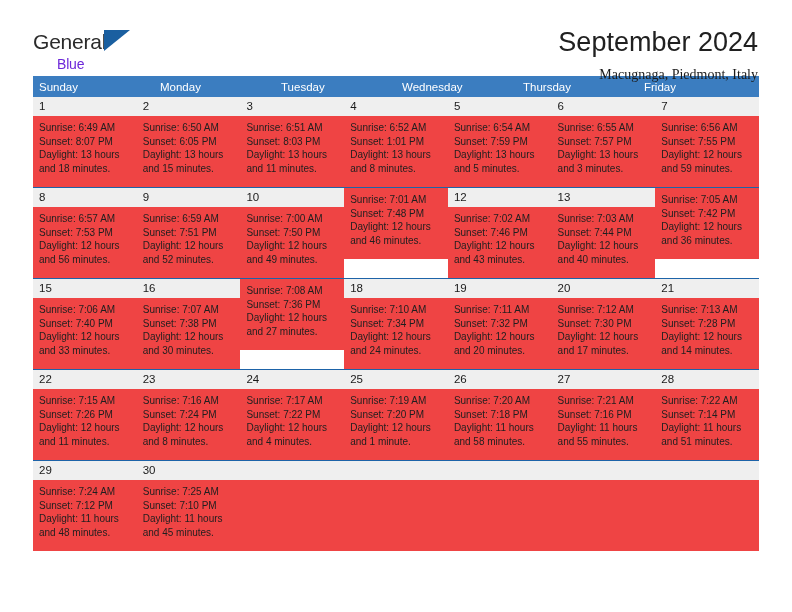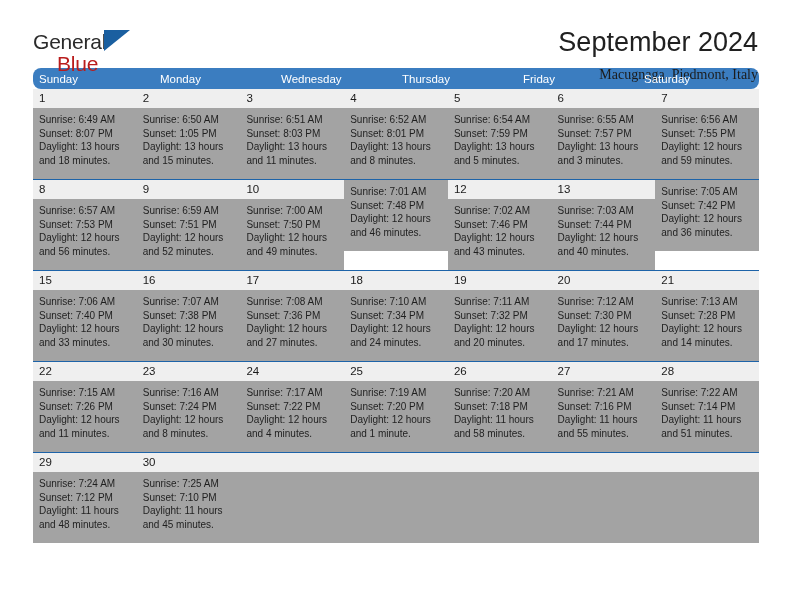--- a/index.html
+++ b/index.html
@@ -19,39 +19,39 @@
     height: 612px;
     padding: 0;
   }
 
   
   .header {
     display: flex;
     align-items: flex-start;
     justify-content: space-between;
     padding: 26px 34px 0 33px;
-    height: 68px;
+    height: 76px;
   }
 
   .logo {
     position: relative;
     width: 105px;
     height: 48px;
     padding-top: 4px;
   }
   .logo-general {
     font-size: 21px;
     color: #2b2b2b;
     letter-spacing: -0.2px;
     line-height: 23px;
     display: block;
   }
   .logo-blue {
-    font-size: 21px;
-    color: #b91c1c;
+    font-size: 14px;
+    color: #6d28d9;
     letter-spacing: -0.2px;
     line-height: 22px;
     display: block;
     padding-left: 24px;
   }
   .logo-triangle {
     position: absolute;
     left: 71px;
     top: 4px;
     width: 0;
@@ -82,21 +82,20 @@
 
   
   .calendar {
     margin: 0 33px;
     width: 726px;
   }
 
   .weekday-row {
     display: flex;
     background: #3b7dc0;
-    border-radius: 8px;
   }
   .weekday {
     flex: 1 1 0;
     color: #ffffff;
     font-size: 11.5px;
     line-height: 20px;
     padding: 1px 0 1px 6px;
     height: 21px;
   }
 
@@ -119,21 +118,21 @@
     font-size: 11.5px;
     color: #1a1a1a;
     line-height: 19px;
     height: 19px;
     padding-left: 6px;
   }
   .day-number.empty { color: transparent; }
 
   .day-info {
     padding: 5px 4px 0 6px;
-    background: #a3a3a3;
+    background: #ef4444;
     height: 71px;
   }
   .info-line {
     font-size: 10px;
     line-height: 13.5px;
     color: #1f1f1f;
     white-space: nowrap;
   }
 </style>
 </head>
@@ -154,60 +153,60 @@
       <div class="location">Macugnaga, Piedmont, Italy</div>
     </div>
 
   </div>
 
   <div class="calendar">
 
     <div class="weekday-row">
       <div class="weekday">Sunday</div>
       <div class="weekday">Monday</div>
+      <div class="weekday">Tuesday</div>
       <div class="weekday">Wednesday</div>
       <div class="weekday">Thursday</div>
       <div class="weekday">Friday</div>
-      <div class="weekday">Saturday</div>
     </div>
 
     <div id="weeks-container">
         <div class="week">
           <div class="day-cell">
             <div class="day-number">1</div>
             <div class="day-info">
               <div class="info-line">Sunrise: 6:49 AM</div>
               <div class="info-line">Sunset: 8:07 PM</div>
               <div class="info-line">Daylight: 13 hours</div>
               <div class="info-line">and 18 minutes.</div>
             </div>
           </div>
           <div class="day-cell">
             <div class="day-number">2</div>
             <div class="day-info">
               <div class="info-line">Sunrise: 6:50 AM</div>
-              <div class="info-line">Sunset: 1:05 PM</div>
+              <div class="info-line">Sunset: 6:05 PM</div>
               <div class="info-line">Daylight: 13 hours</div>
               <div class="info-line">and 15 minutes.</div>
             </div>
           </div>
           <div class="day-cell">
             <div class="day-number">3</div>
             <div class="day-info">
               <div class="info-line">Sunrise: 6:51 AM</div>
               <div class="info-line">Sunset: 8:03 PM</div>
               <div class="info-line">Daylight: 13 hours</div>
               <div class="info-line">and 11 minutes.</div>
             </div>
           </div>
           <div class="day-cell">
             <div class="day-number">4</div>
             <div class="day-info">
               <div class="info-line">Sunrise: 6:52 AM</div>
-              <div class="info-line">Sunset: 8:01 PM</div>
+              <div class="info-line">Sunset: 1:01 PM</div>
               <div class="info-line">Daylight: 13 hours</div>
               <div class="info-line">and 8 minutes.</div>
             </div>
           </div>
           <div class="day-cell">
             <div class="day-number">5</div>
             <div class="day-info">
               <div class="info-line">Sunrise: 6:54 AM</div>
               <div class="info-line">Sunset: 7:59 PM</div>
               <div class="info-line">Daylight: 13 hours</div>
@@ -309,21 +308,20 @@
           <div class="day-cell">
             <div class="day-number">16</div>
             <div class="day-info">
               <div class="info-line">Sunrise: 7:07 AM</div>
               <div class="info-line">Sunset: 7:38 PM</div>
               <div class="info-line">Daylight: 12 hours</div>
               <div class="info-line">and 30 minutes.</div>
             </div>
           </div>
           <div class="day-cell">
-            <div class="day-number">17</div>
             <div class="day-info">
               <div class="info-line">Sunrise: 7:08 AM</div>
               <div class="info-line">Sunset: 7:36 PM</div>
               <div class="info-line">Daylight: 12 hours</div>
               <div class="info-line">and 27 minutes.</div>
             </div>
           </div>
           <div class="day-cell">
             <div class="day-number">18</div>
             <div class="day-info">

